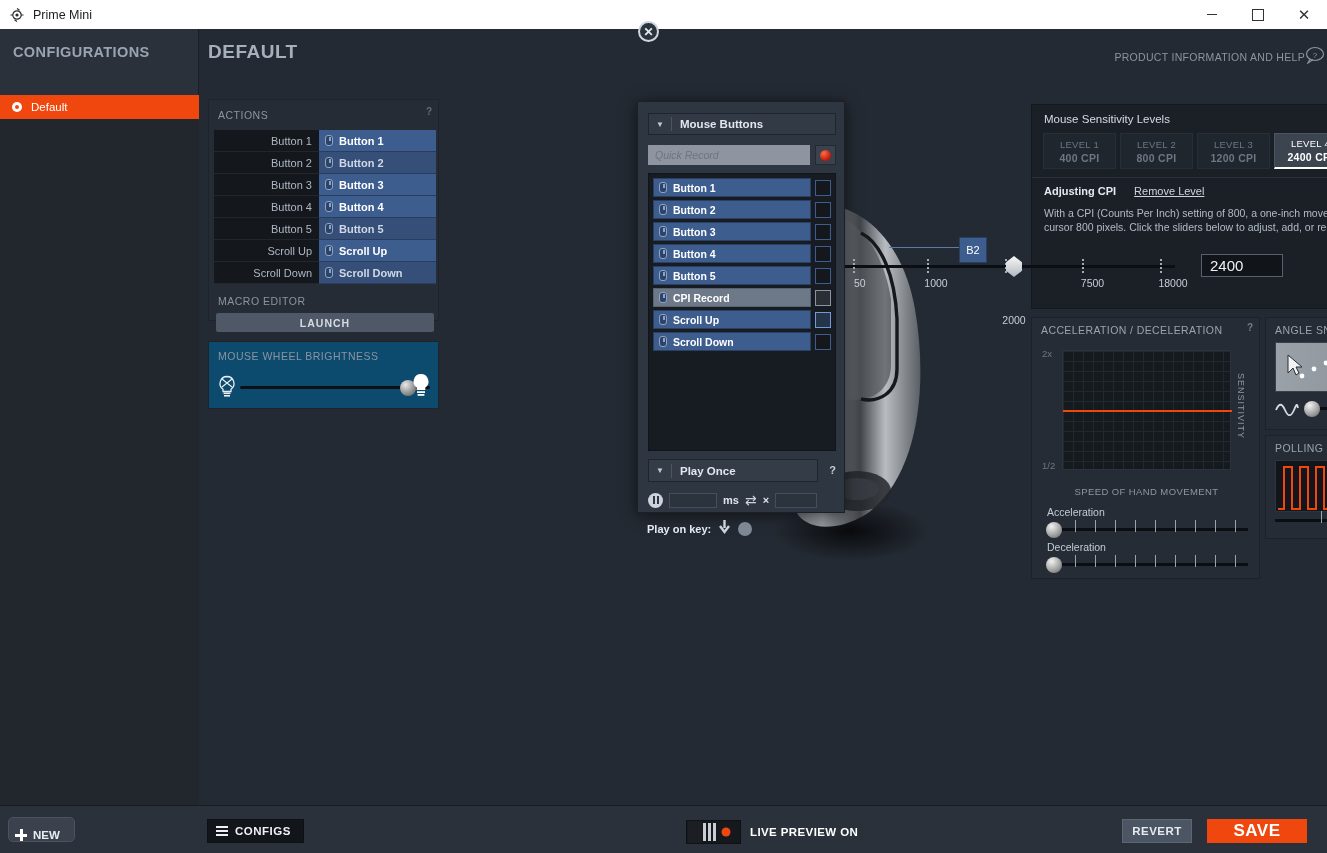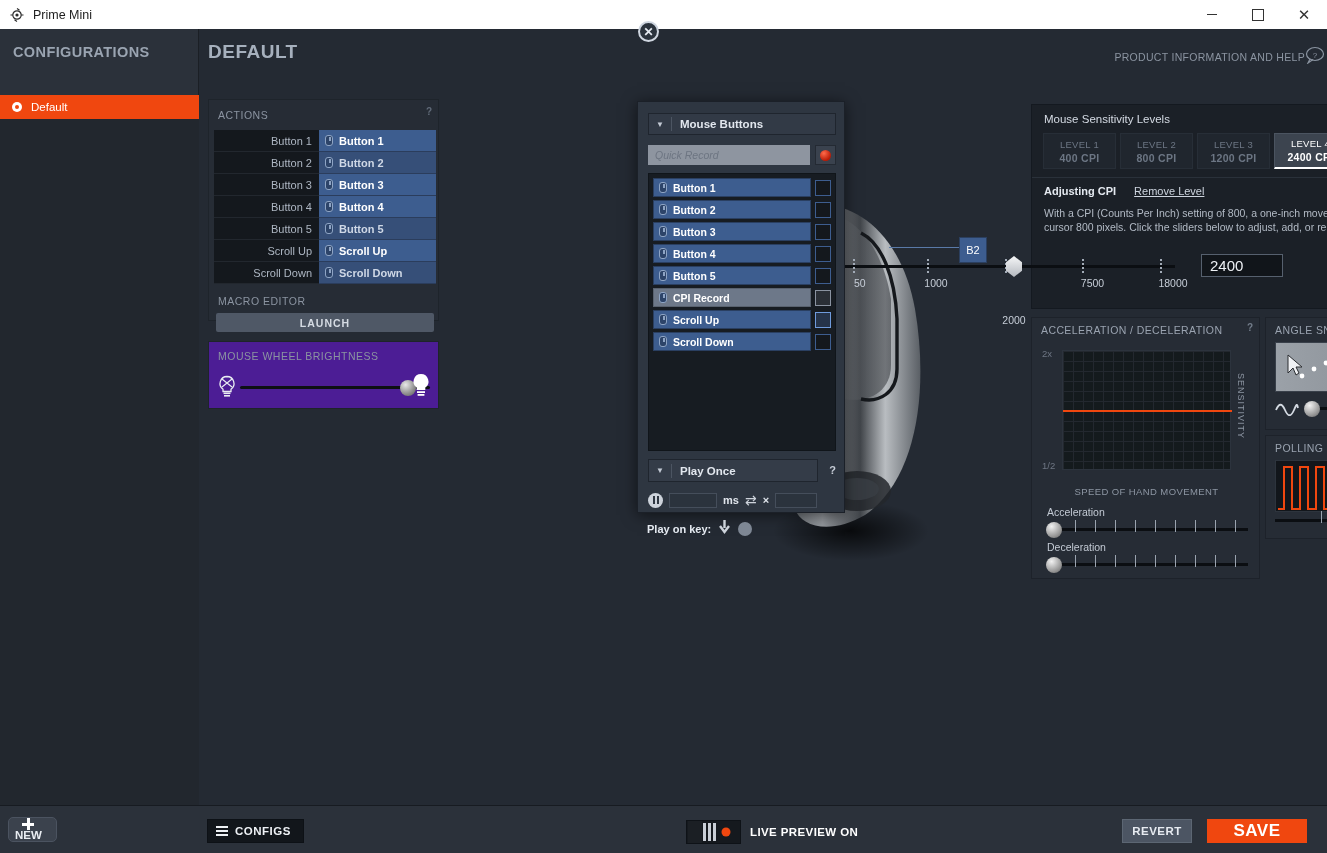--- a/index.html
+++ b/index.html
@@ -42,21 +42,21 @@
   .config-dot { width:10px; height:10px; border-radius:50%; background:#fff;
                 display:flex; align-items:center; justify-content:center; }
   .config-dot::after { content:""; width:4px; height:4px; border-radius:50%; background:#f0470f; }
   .config-label { margin-left:9px; font-size:11.5px; color:#fff; }
   .sidebar-body { position:absolute; left:0; top:90px; width:199px; height:715px; background:#22272e; }
   .sidebar-foot { position:absolute; left:0; bottom:0; width:199px; height:48px;
                   background:#2b313a; border-top:1px solid #171b21; }
   .new-btn {
     position:absolute; left:8px; top:11px; height:25px; padding:0 14px 0 6px;
     background:#3b424d; border:1px solid #4b5360; border-radius:5px;
-    display:flex; align-items:center; gap:6px; color:#e9edf2; font-size:11.5px; font-weight:bold;flex-direction:column;
+    display:flex; align-items:flex-end; gap:6px; color:#e9edf2; font-size:11.5px; font-weight:bold;
   }
   .plus-ico { position:relative; width:12px; height:12px; }
   .plus-ico::before, .plus-ico::after { content:""; position:absolute; background:#fff; }
   .plus-ico::before { left:4.5px; top:0; width:3px; height:12px; }
   .plus-ico::after { left:0; top:4.5px; width:12px; height:3px; }
 
   
   .main { position:absolute; left:199px; top:29px; width:1128px; height:824px; background:#242a33; }
   .page-title { position:absolute; left:9px; top:12px; font-size:19px; font-weight:bold;
                 letter-spacing:.5px; color:#a6b0bd; }
@@ -85,21 +85,21 @@
                        background:#8ea4c4; }
 
   .macro-sec { position:absolute; left:0; top:195px; width:231px; }
   .macro-label { position:absolute; left:9px; top:0; }
   .launch-btn { position:absolute; left:7px; top:18px; width:218px; height:19px;
                 background:#4f5866; border:1px solid #5c footer; border-radius:2px;
                 display:flex; align-items:center; justify-content:center;
                 color:#d5dbe3; font-size:10.5px; letter-spacing:1px; font-weight:bold; }
 
   .bright-panel { position:absolute; left:9px; top:312px; width:231px; height:68px;
-                  background:#4c1d95; border:1px solid #1e242b; }
+                  background:#0c4a6e; border:1px solid #1e242b; }
   .bright-label { position:absolute; left:9px; top:8px; }
   .bright-track { position:absolute; left:31px; top:44px; width:190px; height:3px; background:#0d1014; border-radius:2px; }
   .bright-knob { position:absolute; left:191px; top:38px; width:16px; height:16px; border-radius:50%;
                  background:radial-gradient(circle at 35% 30%, #e8e8e8, #8d8d8d 60%, #5a5a5a); }
 
   
   .modal { position:absolute; left:438px; top:72px; width:208px; height:412px;
            background:#2e3641; border:1px solid #1b2028; box-shadow:0 2px 14px rgba(0,0,0,.55); }
   .modal-close { position:absolute; left:638px; top:64px; width:21px; height:21px; border-radius:50%;
                  background:#2b333d; border:2px solid #cfd6e0; color:#e6ebf2;

